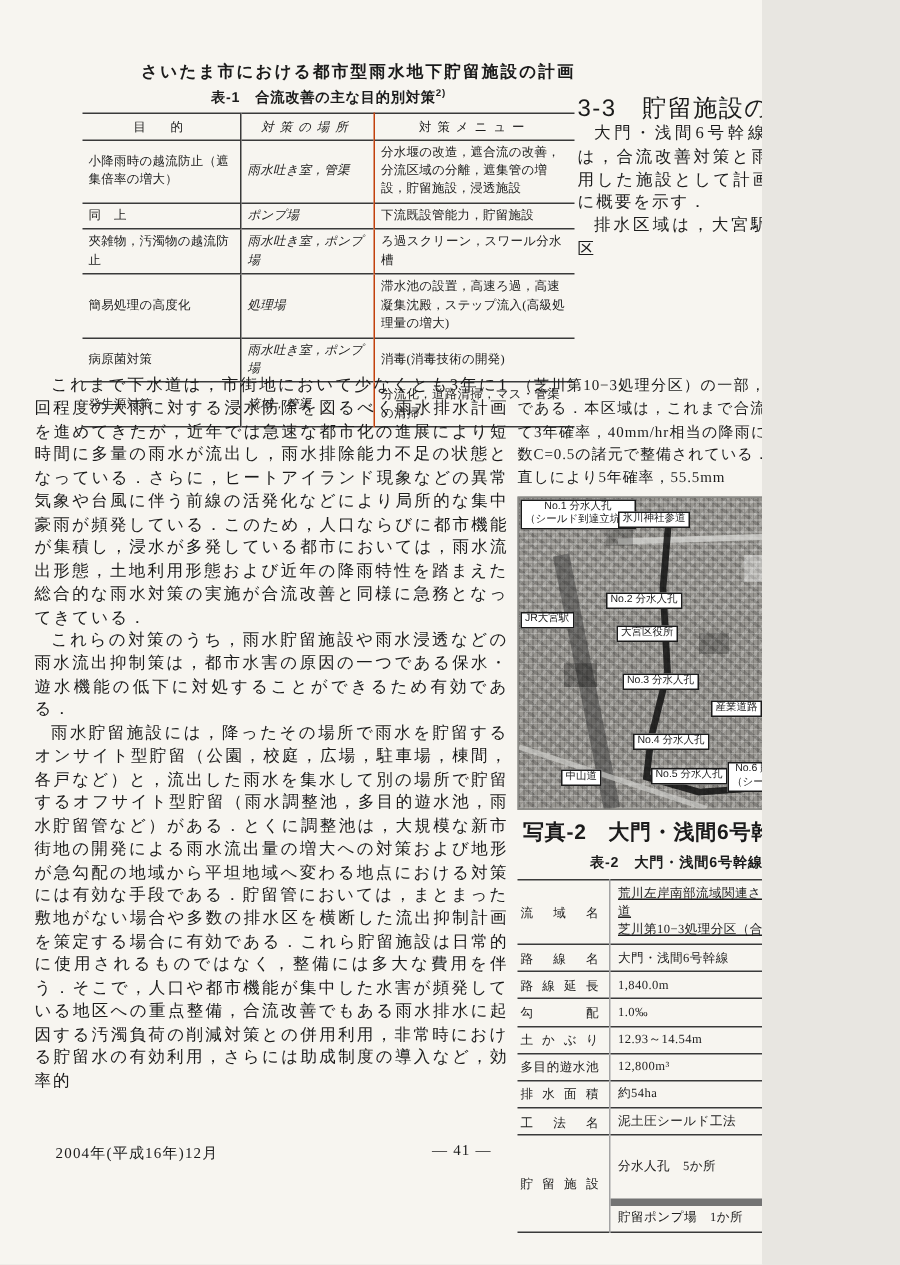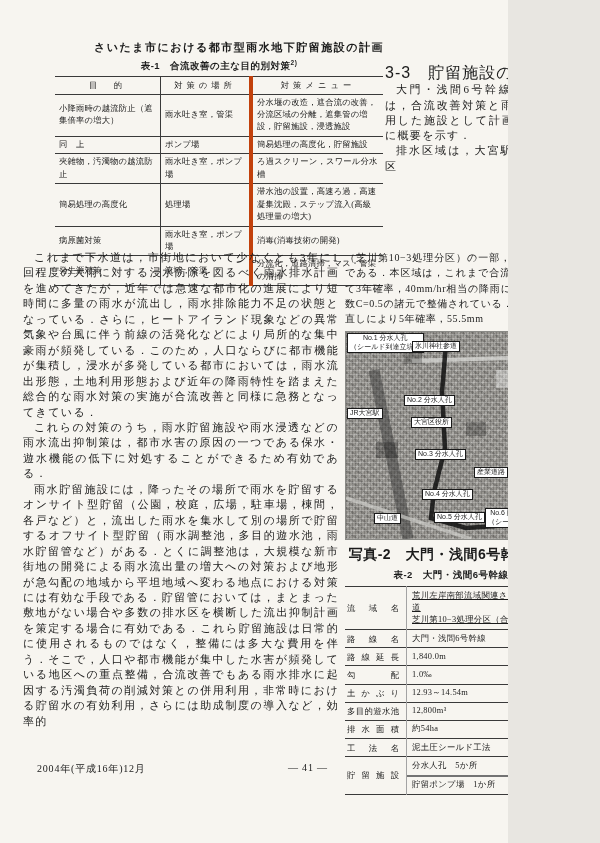--- a/index.html
+++ b/index.html
@@ -14,21 +14,21 @@
   .table1-block{position:absolute;left:55px;top:59px;width:328px;}
   .tbl-title{text-align:center;font-family:"Liberation Sans","DejaVu Sans",sans-serif;
         font-weight:bold;font-size:9.5px;letter-spacing:.5px;margin-bottom:3px;}
   .tbl-title sup{font-size:6.5px;}
   table.t1{border-collapse:collapse;width:100%;font-size:8.3px;line-height:1.5;
         border-bottom:1px solid #3a3a3a;letter-spacing:.2px;}
   .t1 th{font-family:"Liberation Sans","DejaVu Sans",sans-serif;font-weight:normal;
         letter-spacing:4px;text-align:center;}
   .t1 th,.t1 td{border-top:1px solid #3a3a3a;padding:2px 4px;vertical-align:middle;}
   .t1 .c1{width:97px;} .t1 .c2{width:80px;}
-  .t1 th:nth-child(2),.t1 td:nth-child(2){border-left:1px solid #3a3a3a;border-right:4px solid #c2410c;}
+  .t1 th:nth-child(2),.t1 td:nth-child(2){border-left:1px solid #3a3a3a;border-right:1px solid #c2410c;font-style:italic;}
   
   .right-top{position:absolute;left:385px;top:63px;width:193px;font-size:11px;
         line-height:15.3px;letter-spacing:1.3px;text-align:justify;}
   .right-top p{margin:0;text-indent:1em;}
   .right-top p.noindent{text-indent:0;}
   .sec-head{font-family:"Liberation Sans","DejaVu Sans",sans-serif;font-weight:normal;
         font-size:16px;letter-spacing:1px;margin:2px 0 2px;}
   
   .left-col{position:absolute;left:23px;top:250px;width:316px;font-size:11px;
         line-height:15.45px;letter-spacing:1.35px;text-align:justify;}
@@ -54,22 +54,22 @@
         font-weight:bold;font-size:9.5px;letter-spacing:.5px;margin:5px 0 4px;}
   table.t2{border-collapse:collapse;width:100%;font-size:8.4px;line-height:1.45;
         border-bottom:1px solid #3a3a3a;}
   .t2 td{border-top:1px solid #3a3a3a;padding:2.5px 5px;vertical-align:middle;}
   .t2 td.lbl{width:52px;font-family:"Liberation Sans","DejaVu Sans",sans-serif;
         text-align:justify;text-align-last:justify;padding-left:2px;padding-right:7px;
         border-right:1px solid #a3a3a3;}
   .t2 td.val{letter-spacing:.3px;}
   .prewrap{white-space:pre-line;text-decoration:underline;}
   .t2 td.subcell{padding:0;}
-  .t2 .sub{padding:2.5px 5px;}
-  .t2 .sub + .sub{border-top:2px solid #737373;}
+  .t2 .sub{padding:2.5px 5px;margin-top:12px;}
+  .t2 .sub + .sub{border-top:5px solid #737373;}
   
   .footer{position:absolute;top:762px;left:0;right:0;height:16px;font-size:10px;letter-spacing:.8px;}
   .footer .fdate{position:absolute;left:37px;}
   .footer .fpage{position:absolute;left:288px;}
 </style>
 </head>
 <body>
 
 <div class="page">
 
@@ -88,21 +88,21 @@
       </thead>
       <tbody>
         <tr>
           <td class="c1">小降雨時の越流防止（遮集倍率の増大）</td>
           <td class="c2">雨水吐き室，管渠</td>
           <td>分水堰の改造，遮合流の改善，分流区域の分離，遮集管の増設，貯留施設，浸透施設</td>
         </tr>
         <tr>
           <td class="c1">同　上</td>
           <td class="c2">ポンプ場</td>
-          <td>簡易処理の高度化，貯留施設</td>
+          <td>下流既設管能力，貯留施設</td>
         </tr>
         <tr>
           <td class="c1">夾雑物，汚濁物の越流防止</td>
           <td class="c2">雨水吐き室，ポンプ場</td>
           <td>ろ過スクリーン，スワール分水槽</td>
         </tr>
         <tr>
           <td class="c1">簡易処理の高度化</td>
           <td class="c2">処理場</td>
           <td>滞水池の設置，高速ろ過，高速凝集沈殿，ステップ流入(高級処理量の増大)</td>

